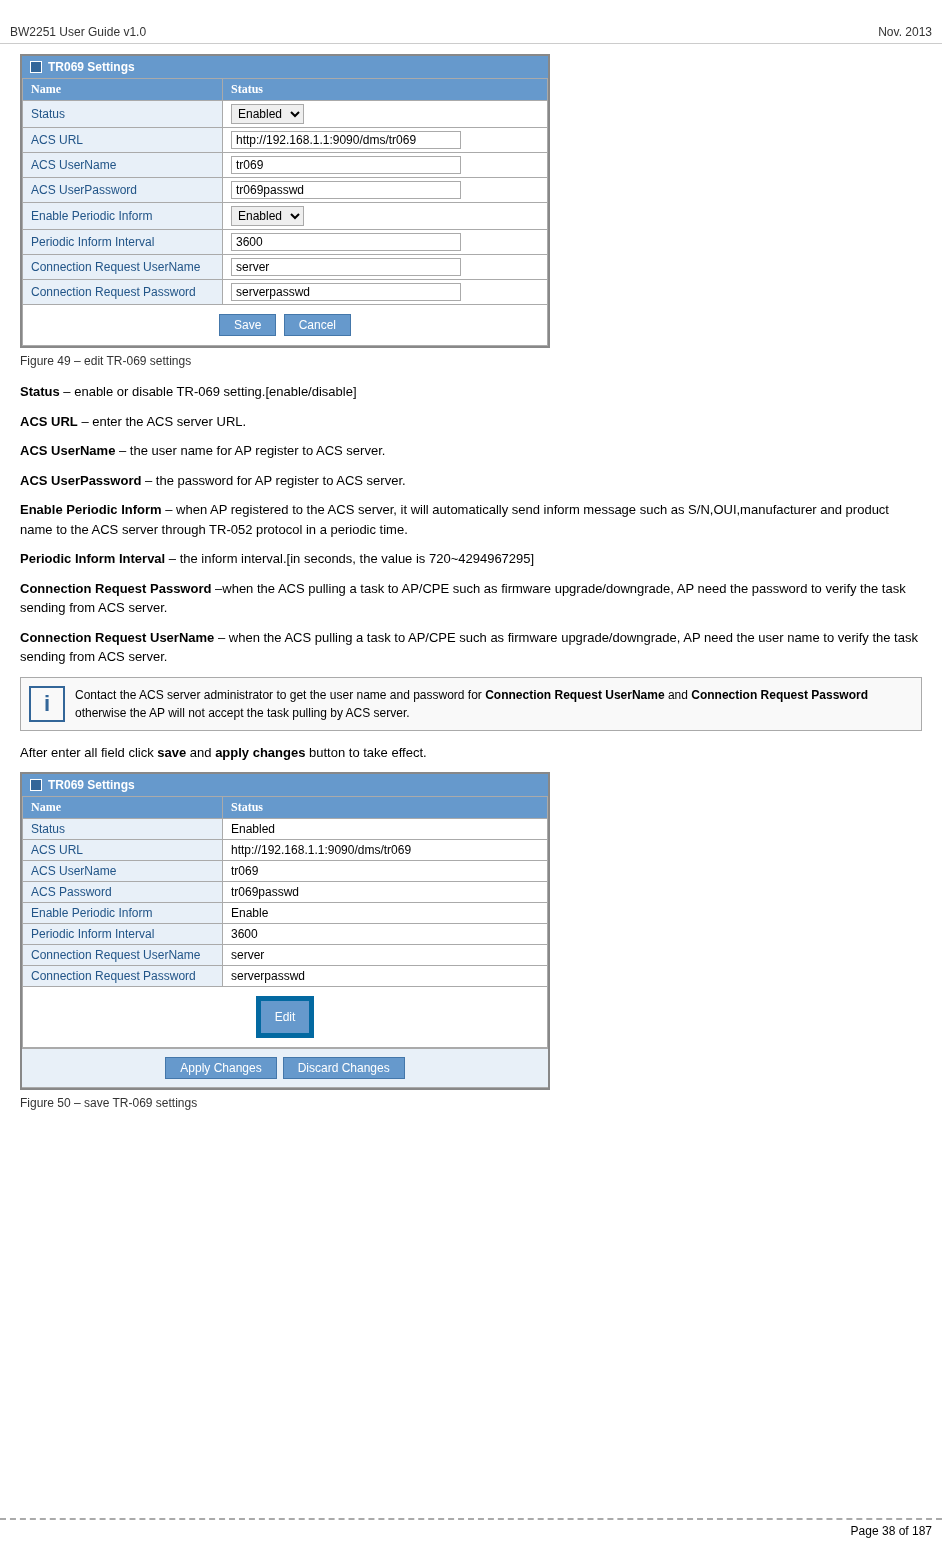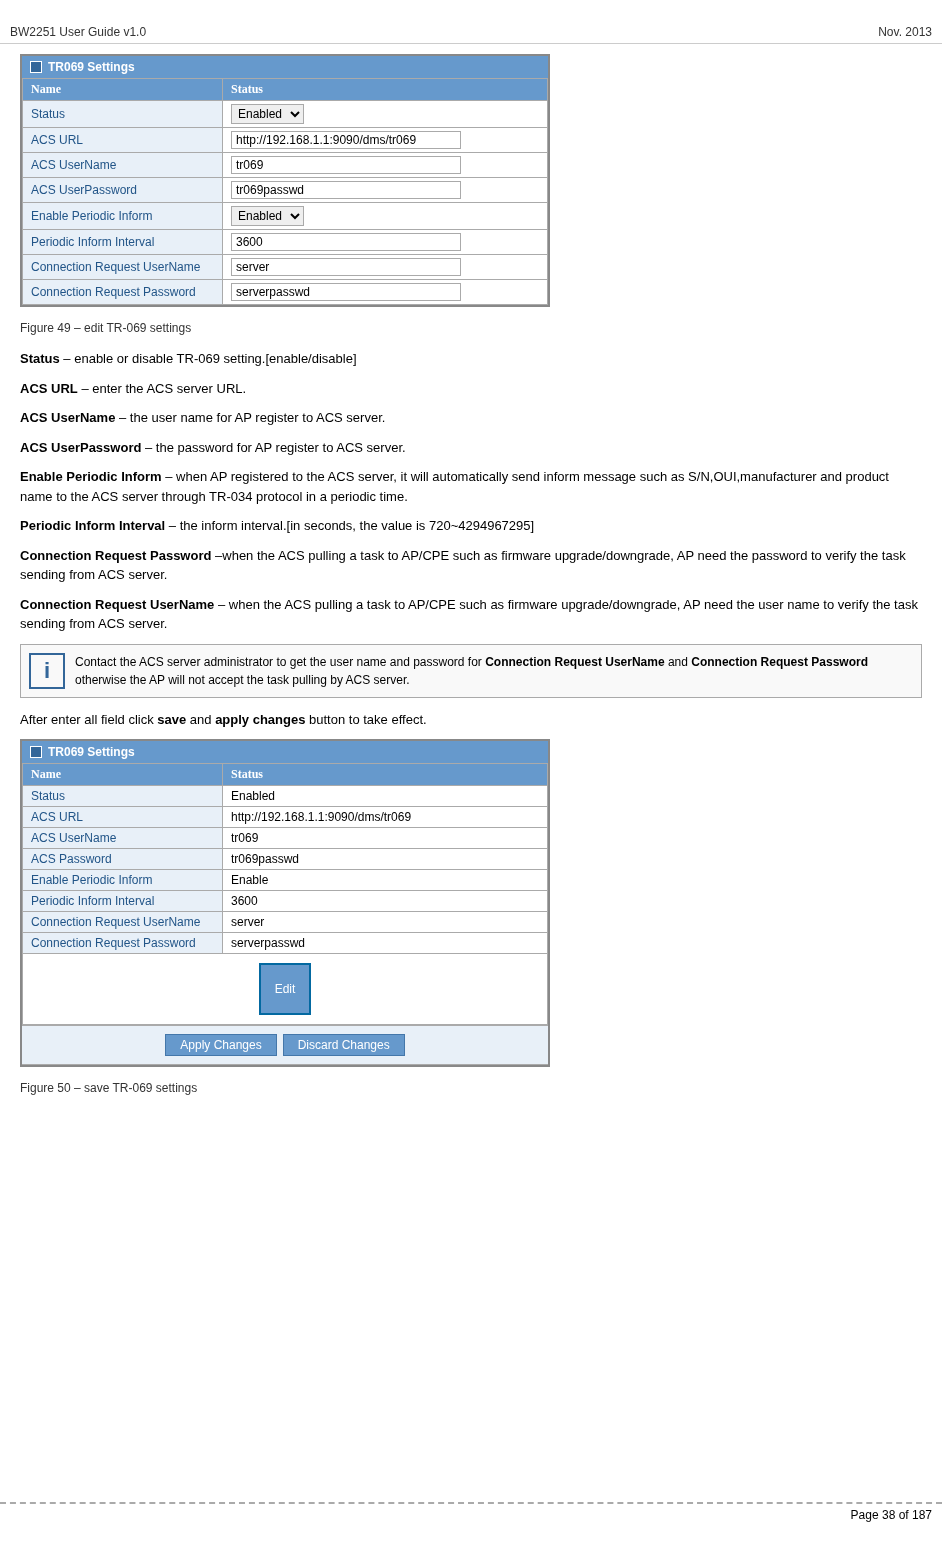--- a/index.html
+++ b/index.html
@@ -27,21 +27,21 @@
     }
     .figure-caption {
       font-size: 12px;
       margin: 6px 0 14px 0;
       color: #333;
     }
     
     .settings-panel {
       border: 2px solid #888;
       width: 530px;
-      margin-bottom: 14px;
+      margin-bottom: 6px;
       background: #fff;
     }
     .settings-title-bar {
       background: #6699cc;
       color: #fff;
       font-size: 12px;
       font-weight: bold;
       padding: 4px 8px;
       display: flex;
       align-items: center;
@@ -115,22 +115,22 @@
       background: #6699cc;
       color: #fff;
       border: 1px solid #4477aa;
       padding: 3px 14px;
       font-size: 12px;
       cursor: pointer;
     }
     .btn-edit {
       background: #6699cc;
       color: #fff;
-      border: 2px solid #0369a1;
-      padding: 17px 14px;
+      border: 5px solid #0369a1;
+      padding: 9px 14px;
       font-size: 12px;
       cursor: pointer;
     }
     .btn-apply {
       background: #6699cc;
       color: #fff;
       border: 1px solid #4477aa;
       padding: 3px 14px;
       font-size: 12px;
       cursor: pointer;
@@ -182,21 +182,21 @@
       justify-content: center;
       padding: 8px 0;
       background: #e8f0f8;
       border-top: 1px solid #aaa;
       border-bottom: 1px solid #aaa;
       margin: 0;
     }
     
     .footer-bar {
       position: fixed;
-      bottom: 16px;
+      bottom: 0;
       width: 942px;
       border-top: 2px dashed #aaa;
       padding: 4px 10px;
       font-size: 12px;
       text-align: right;
       background: #fff;
     }
     .view-table td:first-child {
       color: #225588;
     }
@@ -280,40 +280,48 @@
         <td>
           <input class="field-input" value="server" type="text" style="">
         </td>
       </tr>
       <tr>
         <td>Connection Request Password</td>
         <td>
           <input class="field-input" value="serverpasswd" type="text" style="">
         </td>
       </tr>
+      <tr>
+        <td colspan="2">
+          <div class="btn-row">
+            <button class="btn-save">Save</button>
+            <button class="btn-cancel">Cancel</button>
+          </div>
+        </td>
+      </tr>
     </tbody>
       </table>
   </div>
 
   <div class="figure-caption">Figure 49 – edit TR-069 settings</div>
 
   <div class="desc-block">
     <b>Status</b><span> – enable or disable TR-069 setting.[enable/disable]</span>
   </div>
   <div class="desc-block">
     <b>ACS URL</b><span> – enter the ACS server URL.</span>
   </div>
   <div class="desc-block">
     <b>ACS UserName</b><span> – the user name for AP register to ACS server.</span>
   </div>
   <div class="desc-block">
     <b>ACS UserPassword</b><span> – the password for AP register to ACS server.</span>
   </div>
   <div class="desc-block">
-    <b>Enable Periodic Inform</b><span> – when AP registered to the ACS server, it will automatically send inform message such as S/N,OUI,manufacturer and product name to the ACS server through TR-034 protocol in a periodic time.</span>
+    <b>Enable Periodic Inform</b><span> – when AP registered to the ACS server, it will automatically send inform message such as S/N,OUI,manufacturer and product name to the ACS server through TR-052 protocol in a periodic time.</span>
   </div>
   <div class="desc-block">
     <b>Periodic Inform Interval</b><span> – the inform interval.[in seconds, the value is 720~4294967295]</span>
   </div>
   <div class="desc-block">
     <b>Connection Request Password</b><span> –when the ACS pulling a task to AP/CPE such as firmware upgrade/downgrade, AP need the password to verify the task sending from ACS server.</span>
   </div>
   <div class="desc-block">
     <b>Connection Request UserName</b><span> – when the ACS pulling a task to AP/CPE such as firmware upgrade/downgrade, AP need the user name to verify the task sending from ACS server.</span>
   </div>

